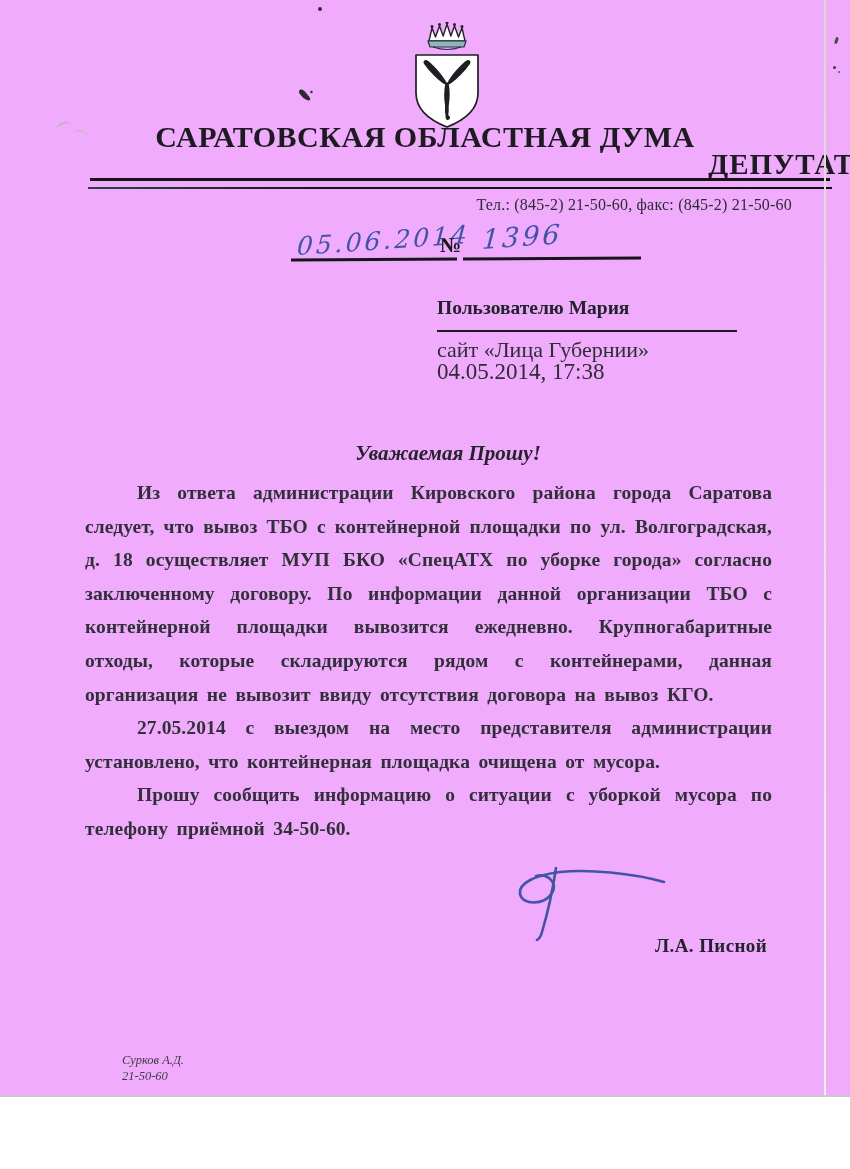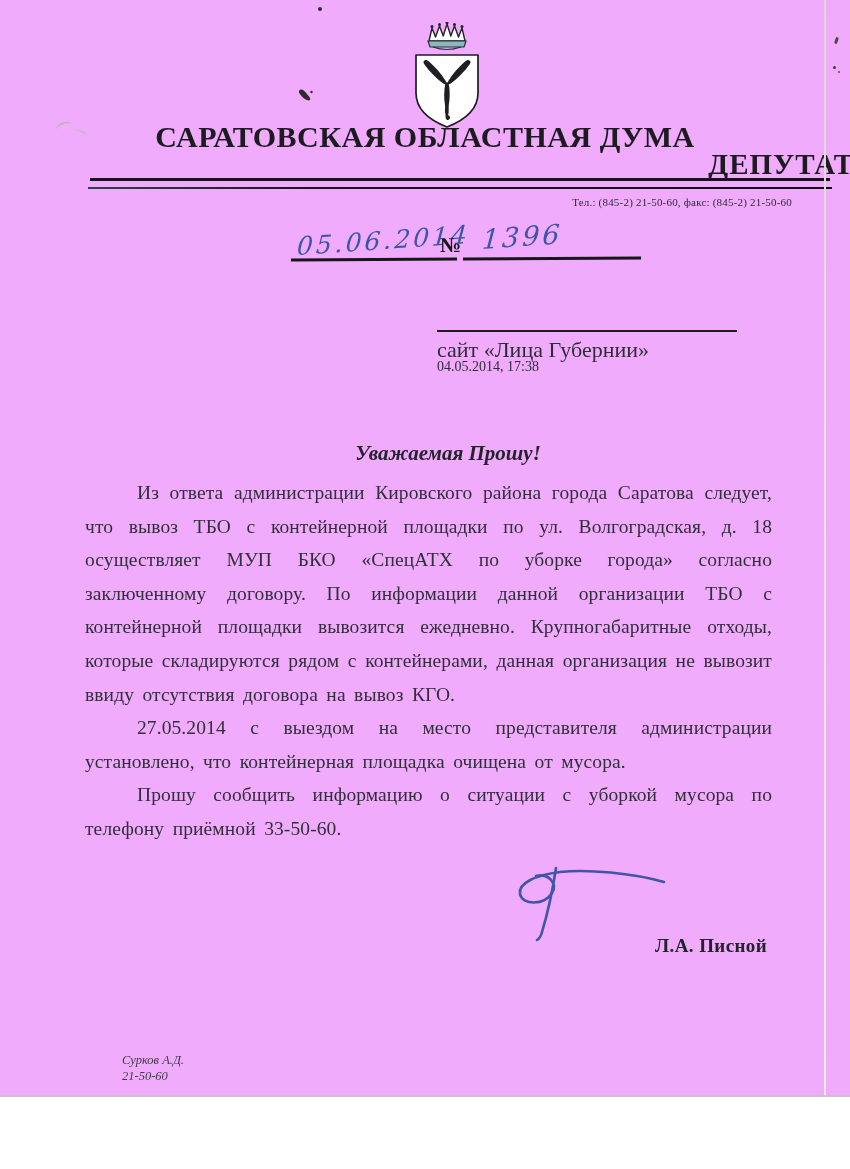--- a/index.html
+++ b/index.html
@@ -18,45 +18,45 @@
   }
   .org-subtitle{
     position:absolute;left:4px;top:150px;width:850px;text-align:right;
     font-weight:bold;font-size:29px;line-height:29px;letter-spacing:1px;
     color:#1b1b20;
   }
   .rule-thick{position:absolute;left:90px;top:178px;width:740px;height:3px;background:#151515;}
   .rule-thin{position:absolute;left:88px;top:187px;width:744px;height:2px;
     background:linear-gradient(90deg,#27464a 0%,#15181a 30%,#101010 100%);}
   .addr{position:absolute;left:107px;top:196px;font-size:14.5px;color:#2c2c34;letter-spacing:.2px;}
-  .phone{position:absolute;right:58px;top:196px;font-size:11px;color:#2c2c34;letter-spacing:.2px;}
+  .phone{position:absolute;right:58px;top:196px;font-size:16px;color:#2c2c34;letter-spacing:.2px;}
   
   .hw{font-family:"DejaVu Serif",serif;font-style:italic;color:#3d55a8;}
   .hw-date{position:absolute;left:297px;top:226px;font-size:25px;letter-spacing:3px;
     transform:rotate(-4deg) skewX(-8deg);}
   .hw-num{position:absolute;left:482px;top:221px;font-size:27px;letter-spacing:3px;
     transform:rotate(-4deg) skewX(-8deg);}
   .no-sign{position:absolute;left:440px;top:233px;font-size:21px;font-weight:bold;color:#17171c;}
   .u-line{position:absolute;height:2.5px;background:#17171a;}
   .u1{left:291px;top:258px;width:166px;transform:rotate(-.4deg);}
   .u2{left:463px;top:257px;width:178px;transform:rotate(-.4deg);}
   
   .rcp-name{position:absolute;left:437px;top:297px;font-size:19.5px;font-weight:bold;color:#23232b;}
   .rcp-rule{position:absolute;left:437px;top:330px;width:300px;height:2px;background:#1c1c20;}
   .rcp-source{position:absolute;left:437px;top:337px;font-size:22px;color:#2d2d35;}
-  .rcp-date{position:absolute;left:437px;top:359px;font-size:14px;color:#2d2d35;}
+  .rcp-date{position:absolute;left:437px;top:359px;font-size:23px;color:#2d2d35;}
   
   .salutation{
     position:absolute;left:448px;top:441px;transform:translateX(-50%);
     font-size:21px;font-weight:bold;font-style:italic;color:#23232b;white-space:nowrap;
   }
   .body-text{position:absolute;left:85px;top:476px;width:687px;}
   .body-text p{
     margin:0;padding:0;font-size:19.5px;line-height:33.6px;text-indent:52px;
-    text-align:justify;word-spacing:3.5px;color:#2f3038;letter-spacing:.1px;
+    text-align:justify;word-spacing:3.5px;color:#2f3038;letter-spacing:.1px;font-weight:bold;
   }
   
   .sig-svg{position:absolute;left:492px;top:856px;}
   .signatory{position:absolute;left:655px;top:901px;font-size:19px;font-weight:bold;color:#23232b;letter-spacing:.4px;margin-top:34px;}
   
   .footer{position:absolute;left:122px;top:1052px;font-size:12.5px;line-height:16px;color:#3d3d42;font-style:italic;}
   
   .edge-right{position:absolute;left:824px;top:0;width:2px;height:1169px;
     background:linear-gradient(#d8d8d4,#f3f3ef);}
   .edge-bottom{position:absolute;left:0;bottom:0;width:850px;height:2px;background:#c6c6c1;opacity:.85;}
@@ -106,30 +106,31 @@
   <div class="rule-thin"></div>
 
   <div class="phone">Тел.: (845-2)  21-50-60, факс: (845-2) 21-50-60</div>
 
   <span class="hw hw-date">05.06.2014</span>
   <div class="u-line u1"></div>
   <span class="no-sign">№</span>
   <span class="hw hw-num">1396</span>
   <div class="u-line u2"></div>
 
+  <div class="rcp-name">Пользователю Мария</div>
   <div class="rcp-rule"></div>
   <div class="rcp-source">сайт «Лица Губернии»</div>
   <div class="rcp-date">04.05.2014, 17:38</div>
 
   <div class="salutation">Уважаемая Прошу!</div>
 
   <div class="body-text">
     <p>Из ответа администрации Кировского района города Саратова следует, что вывоз ТБО с контейнерной площадки по ул. Волгоградская, д. 18 осуществляет МУП БКО «СпецАТХ по уборке города» согласно заключенному договору. По информации данной организации ТБО с контейнерной площадки вывозится ежедневно. Крупногабаритные отходы, которые складируются рядом с контейнерами, данная организация не вывозит ввиду отсутствия договора на вывоз КГО.</p>
     <p>27.05.2014 с выездом на место представителя администрации установлено, что контейнерная площадка очищена от мусора.</p>
-    <p>Прошу сообщить информацию о ситуации с уборкой мусора по телефону приёмной 33-50-60.</p>
+    <p>Прошу сообщить информацию о ситуации с уборкой мусора по телефону приёмной 34-50-60.</p>
   </div>
 
   <svg class="sig-svg" width="190" height="92" viewBox="0 0 190 92" aria-hidden="true">
     <g fill="none" stroke="#4055a8" stroke-width="2.6" stroke-linecap="round">
       <path d="M172,26 C140,17 96,13 68,16 C44,19 26,27 28,38 C30,49 52,50 60,37 C66,27 56,17 44,20"></path>
       <path d="M64,12 C61,32 56,56 50,76 C49,80 47,83 45,84"></path>
     </g>
   </svg>
   <div class="signatory">Л.А. Писной</div>
 

